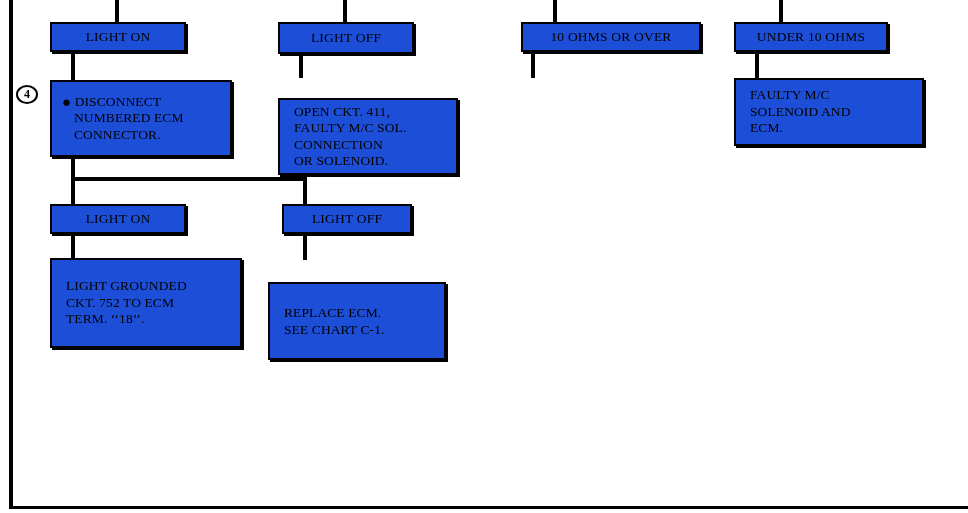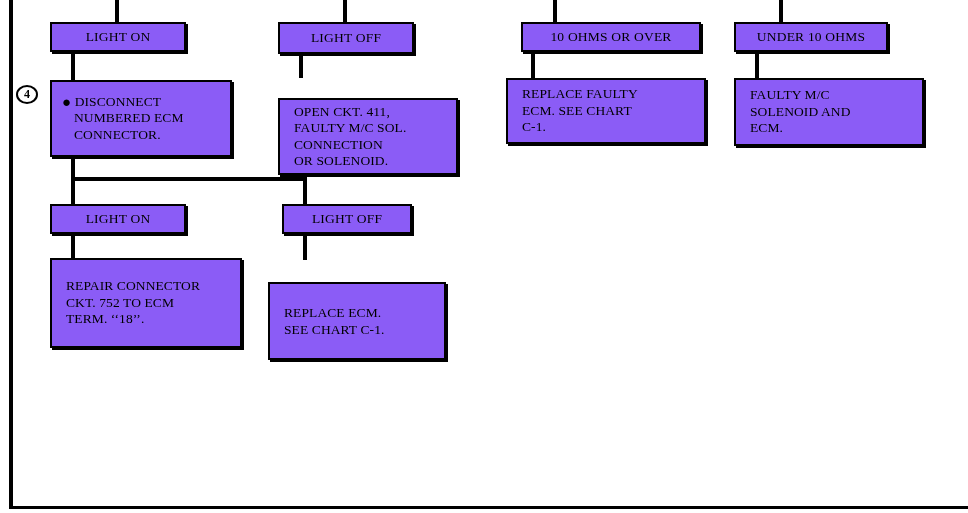--- a/index.html
+++ b/index.html
@@ -27,21 +27,21 @@
     position: absolute;
     left: 9px; top: 506px;
     width: 959px; height: 3px;
     background: #000000;
   }
 
   
   .box {
     position: absolute;
     border: 2px solid #000000;
-    background: #8b5cf6;
+    background: #1d4ed8;
     box-shadow: 2px 2px 0 0 #000000;
   }
   .box-label {
     position: absolute;
     left: 0; right: 0; top: 50%;
     transform: translateY(-50%);
     text-align: center;
     font-size: 13.5px;
     letter-spacing: 0.2px;
     color: #000000;
@@ -163,47 +163,40 @@
 
   <div class="box" style="left:278px; top:78px; width:180px; height:77px;margin-top:20px;">
     <div class="box-body">
       <span>OPEN CKT. 411,</span><br>
       <span>FAULTY M/C SOL.</span><br>
       <span>CONNECTION</span><br>
       <span>OR SOLENOID.</span>
     </div>
   </div>
 
-  <div class="box" style="left:506px; top:78px; width:200px; height:66px;">
-    <div class="box-body">
-      <span>REPLACE FAULTY</span><br>
-      <span>ECM. SEE CHART</span><br>
-      <span>C-1.</span>
-    </div>
-  </div>
 
   <div class="box" style="left:734px; top:78px; width:190px; height:68px;">
     <div class="box-body">
       <span>FAULTY M/C</span><br>
       <span>SOLENOID AND</span><br>
       <span>ECM.</span>
     </div>
   </div>
 
   <div class="box" style="left:50px; top:204px; width:136px; height:30px;">
     <div class="box-label">LIGHT ON</div>
   </div>
 
   <div class="box" style="left:282px; top:204px; width:130px; height:30px;">
     <div class="box-label">LIGHT OFF</div>
   </div>
 
   <div class="box" style="left:50px; top:258px; width:192px; height:90px;">
     <div class="box-body">
-      <span>REPAIR CONNECTOR</span><br>
+      <span>LIGHT GROUNDED</span><br>
       <span>CKT. 752 TO ECM</span><br>
       <span>TERM. ‘‘18’’.</span>
     </div>
   </div>
 
   <div class="box" style="left:268px; top:258px; width:178px; height:78px;margin-top:24px;">
     <div class="box-body">
       <span>REPLACE ECM.</span><br>
       <span>SEE CHART C-1.</span>
     </div>

